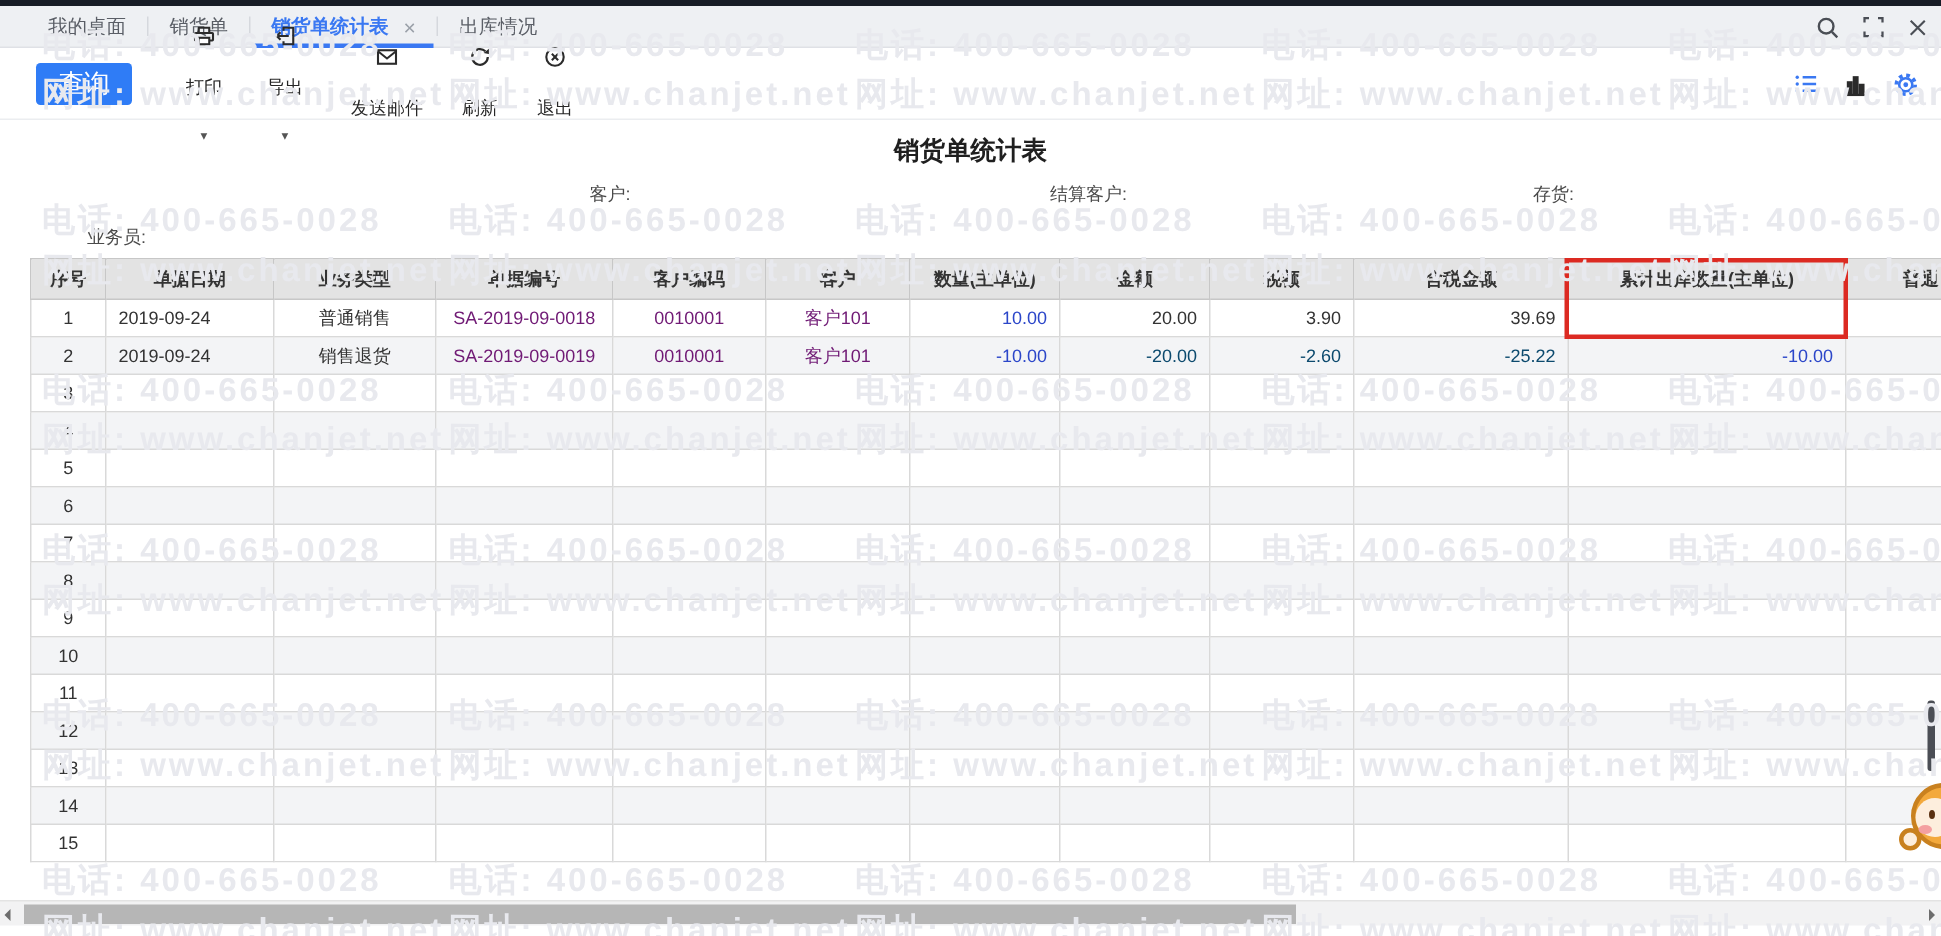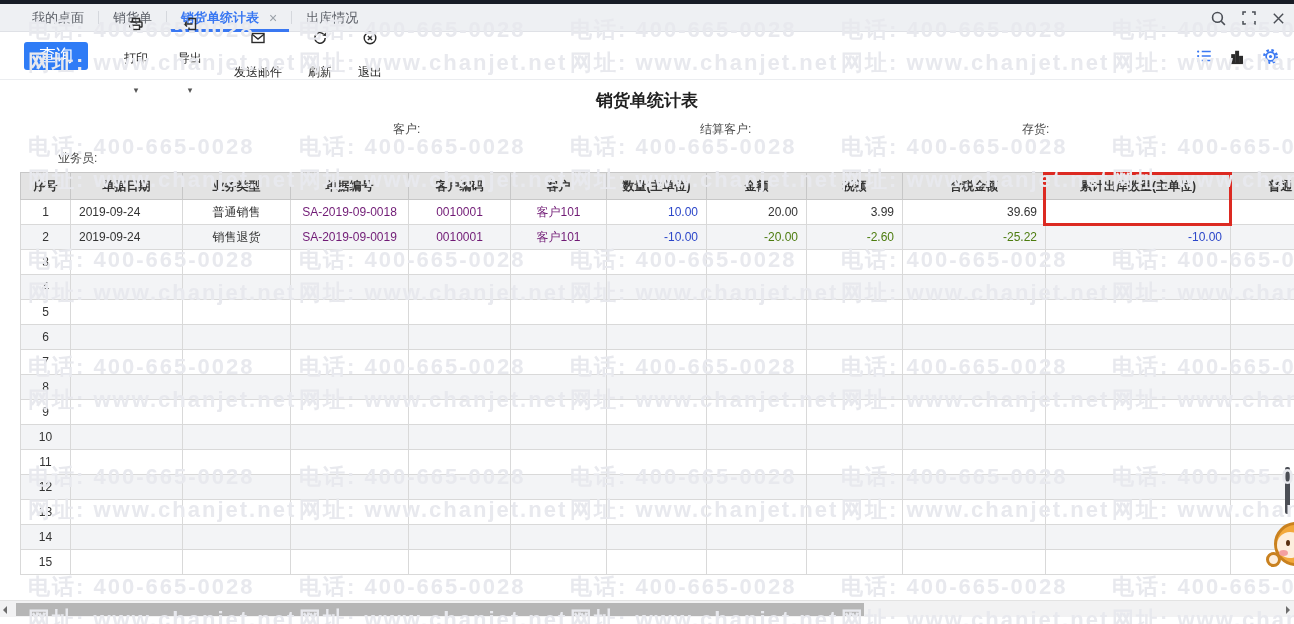--- a/index.html
+++ b/index.html
@@ -45,21 +45,21 @@
 
   
   .table-wrap { position:absolute; left:20px; top:92px; width:1274px; height:403px; overflow:hidden; }
   table { width:1310px; table-layout:fixed; border-collapse:collapse; font-size:12px; }
   th,td { border:1px solid #d9d9d9; height:25px; padding:0 8px; overflow:hidden; white-space:nowrap; }
   thead th { height:27px; background:#e3e3e3; border-color:#c7c7c7; color:#333; font-weight:bold; text-align:center; padding:0 2px; }
   tbody tr:nth-child(even) td { background:#f3f4f6; }
   td.al-c { text-align:center; } td.al-l { text-align:left; } td.al-r { text-align:right; }
   td.c-link { color:#701a75; cursor:pointer; }
   td.c-blue { color:#2b46c9; }
-  td.c-red  { color:#4d7c0f;margin-top:44px; }
+  td.c-red  { color:#0c4a6e;margin-top:44px; }
 
   
   .total-row { position:absolute; left:20px; top:495px; width:1274px; height:25px; background:#efefef;
                border:1px solid #cccccc; display:flex; font-size:12px; color:#222; }
   .total-row .cell { height:100%; border-right:1px solid #d6d6d6; display:flex; align-items:center; }
   .total-row .lbl { padding-left:7px; }
   .total-row .val { justify-content:flex-end; padding-right:8px; color:#e01f1f; }
 
   
   .hl-box { position:absolute; left:1043px; top:92px; width:189px; height:54px;
@@ -303,21 +303,21 @@
       <tbody id="grid-body">
           <tr>
             <td class="al-c">1</td>
             <td class="al-l">2019-09-24</td>
             <td class="al-c">普通销售</td>
             <td class="al-c c-link">SA-2019-09-0018</td>
             <td class="al-c c-link">0010001</td>
             <td class="al-c c-link">客户101</td>
             <td class="al-r c-blue">10.00</td>
             <td class="al-r">20.00</td>
-            <td class="al-r">3.99</td>
+            <td class="al-r">3.90</td>
             <td class="al-r">39.69</td>
             <td class="al-r"></td>
             <td class="al-c"></td>
           </tr>
           <tr>
             <td class="al-c">2</td>
             <td class="al-l">2019-09-24</td>
             <td class="al-c">销售退货</td>
             <td class="al-c c-link">SA-2019-09-0019</td>
             <td class="al-c c-link">0010001</td>

